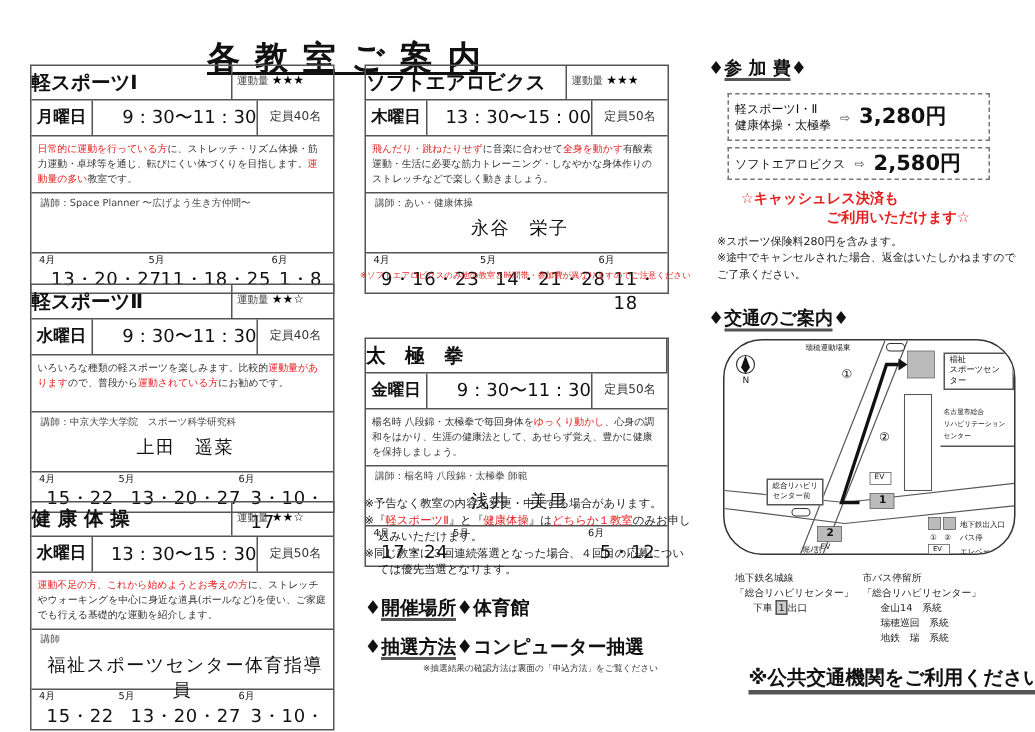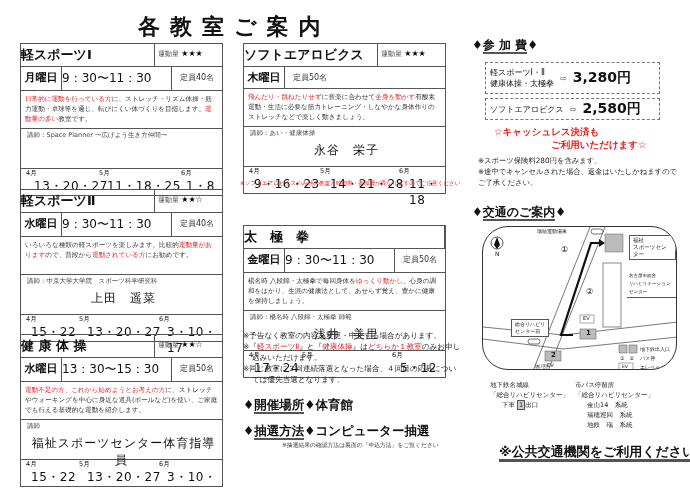--- a/index.html
+++ b/index.html
@@ -1,25 +1,25 @@
 <!DOCTYPE html>
 <html><head>
 <meta charset="utf-8">
 <style>
   * { box-sizing: border-box; margin: 0; padding: 0; }
   body { width: 690px; height: 488px; background: #fff; font-family: "DejaVu Sans", sans-serif; color: #111; position: relative; overflow: hidden; }
-  .title { position: absolute; left: 138px; top: 12px; font-size: 22px; font-weight: bold; letter-spacing: 10px; }
+  .title { position: absolute; left: 138px; top: 24px; font-size: 22px; font-weight: bold; letter-spacing: 10px; text-decoration: underline; }
   .card { position: absolute; width: 203px; border: 1px solid #555; font-size: 8px; }
   .row { display: flex; border-bottom: 1px solid #555; }
   .row:last-child { border-bottom: none; align-items: flex-end; }
   .c-name { flex: 1; text-align: left; font-size: 13px; font-weight: bold; padding: 2px 0; border-right: 1px solid #555; }
   .c-level { width: 67px; font-size: 7px; padding: 5px 3px; color: #444; white-space: nowrap; }
   .c-level .stars { color: #000; font-size: 8px; }
   .c-day { width: 41px; font-size: 11px; font-weight: bold; text-align: center; padding: 3px 0; border-right: 1px solid #555; }
-  .c-time { flex: 1; font-size: 12px; text-align: left; padding: 3px 0; border-right: 1px solid #555; }
+  .c-time { flex: 1; font-size: 12px; text-align: right; padding: 3px 0; border-right: 1px solid #555; }
   .c-cap { width: 50px; font-size: 8px; text-align: center; padding: 5px 0; color: #333; }
   .desc { padding: 3px 4px; font-size: 6.6px; line-height: 10px; height: 37px; overflow: hidden; color: #333; }
   .red { color: #e52020; }
   .inst { padding: 2px 6px; height: 39px; }
   .inst-sub { font-size: 6.5px; color: #444; }
   .inst-main { font-size: 12px; text-align: center; margin-top: 4px; letter-spacing: 1px; }
   .inst-main small { font-size: 7px; color: #444; margin-right: 4px; letter-spacing: 0; }
   .dates { position: relative; height: 26px; }
   .dates .m { position: absolute; top: 0; font-size: 6.5px; }
   .dates .d { position: absolute; top: 9px; font-size: 12px; letter-spacing: 0.5px; }
@@ -136,20 +136,21 @@
         </div>
       </div>
     </div>
     <div class="card" style="left: 243px; top: 43px;">
       <div class="row">
     <div class="c-name">ソフトエアロビクス</div>
     <div class="c-level"><span>運動量</span> <span class="stars">★★★</span></div>
   </div>
       <div class="row">
     <div class="c-day">木曜日</div>
+    <div class="c-time">13：30〜15：00</div>
     <div class="c-cap">定員50名</div>
   </div>
       <div class="row">
         <div class="desc"><span class="red">飛んだり・跳ねたりせず</span><span class="">に音楽に合わせて</span><span class="red">全身を動かす</span><span class="">有酸素運動・生活に必要な筋力トレーニング・しなやかな身体作りのストレッチなどで楽しく動きましょう。</span></div>
       </div>
       <div class="row">
         <div class="inst" style="width:100%">
     <div class="inst-sub">講師：あい・健康体操</div>
     <div class="inst-main"><small></small><span>永谷　栄子</span></div>
   </div>

